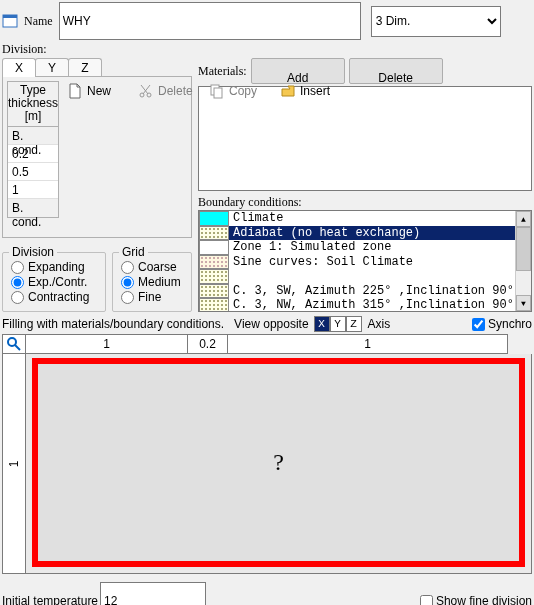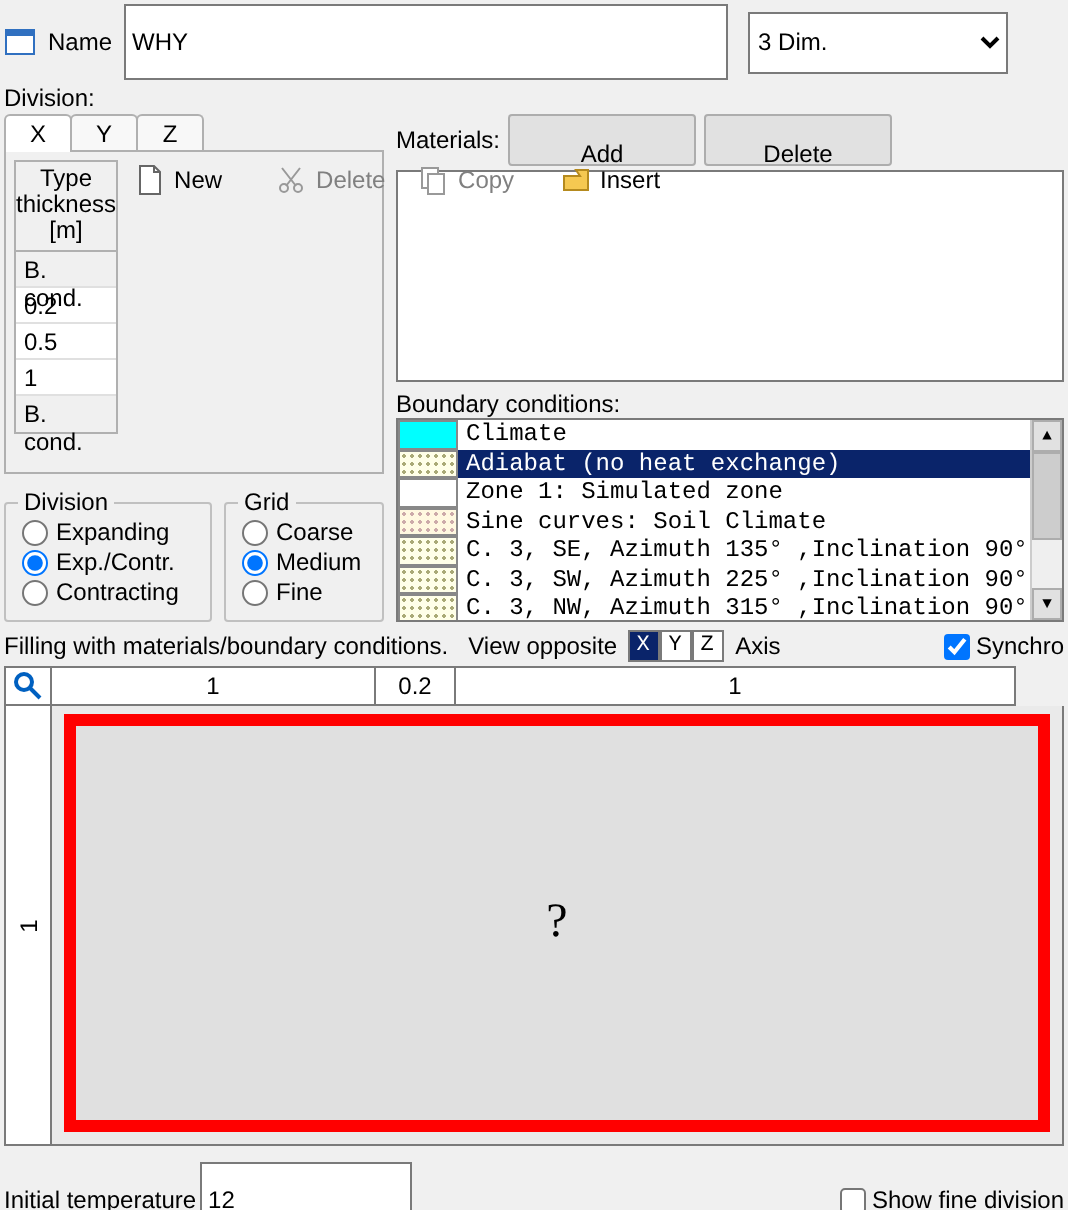--- a/index.html
+++ b/index.html
@@ -8,21 +8,21 @@
     padding: 2px;
     font-family: "MS Sans Serif", Tahoma, Arial, sans-serif;
     font-size: 12px;
     background: #f0f0f0;
     color: #000;
     width: 534px;
     height: 605px;
     overflow: hidden;
   }
   .row { display: flex; align-items: center; }
-  .label { white-space: nowrap; }
+  .label { white-space: nowrap; font-family: Liberation Serif, serif; }
 
   input[type=text] {
     font-family: inherit;
     font-size: 12px;
     padding: 18px 3px;
     border: 1px solid #7a7a7a;
     background: #fff;
     height: 34px;
   }
   select {
@@ -331,21 +331,20 @@
             <div class="bc-row">
               <div class="bc-swatch" style="background: rgb(255, 255, 255);"></div>
               <div class="bc-text">Zone 1: Simulated zone</div>
             </div>
             <div class="bc-row">
               <div class="bc-swatch hatch-dots"></div>
               <div class="bc-text">Sine curves: Soil Climate</div>
             </div>
             <div class="bc-row">
               <div class="bc-swatch hatch-dots2"></div>
-              <div class="bc-text">C. 3, SE, Azimuth 135° ,Inclination 90°</div>
             </div>
             <div class="bc-row">
               <div class="bc-swatch hatch-dots2"></div>
               <div class="bc-text">C. 3, SW, Azimuth 225° ,Inclination 90°</div>
             </div>
             <div class="bc-row">
               <div class="bc-swatch hatch-dots2"></div>
               <div class="bc-text">C. 3, NW, Azimuth 315° ,Inclination 90°</div>
             </div>
           </div>

